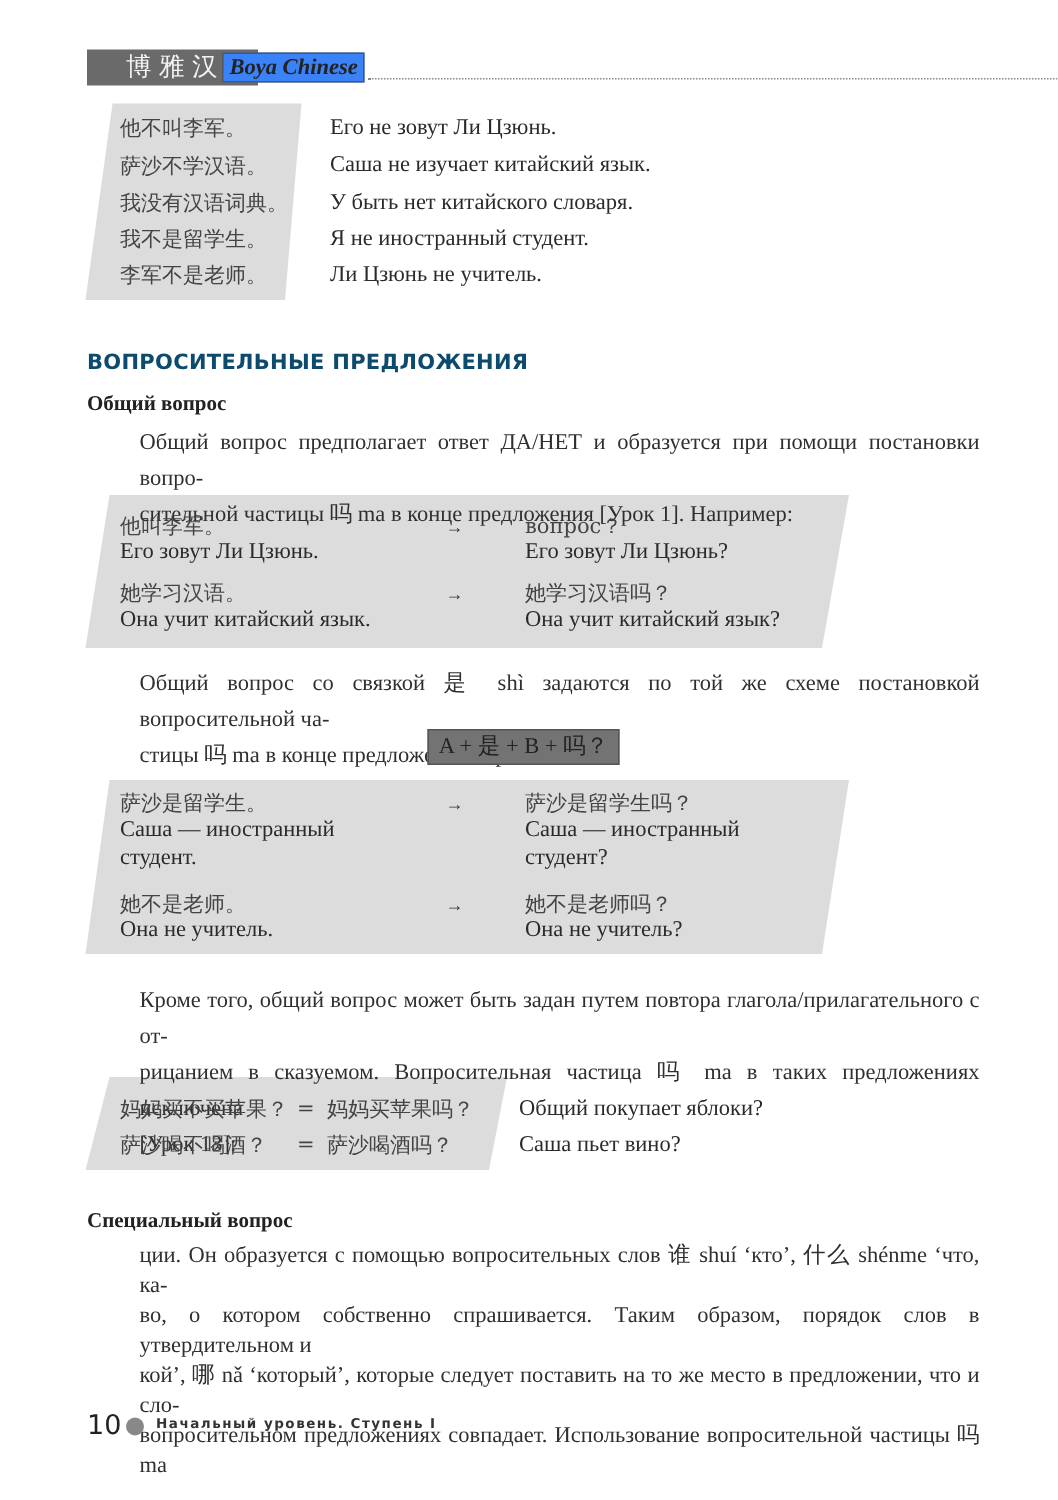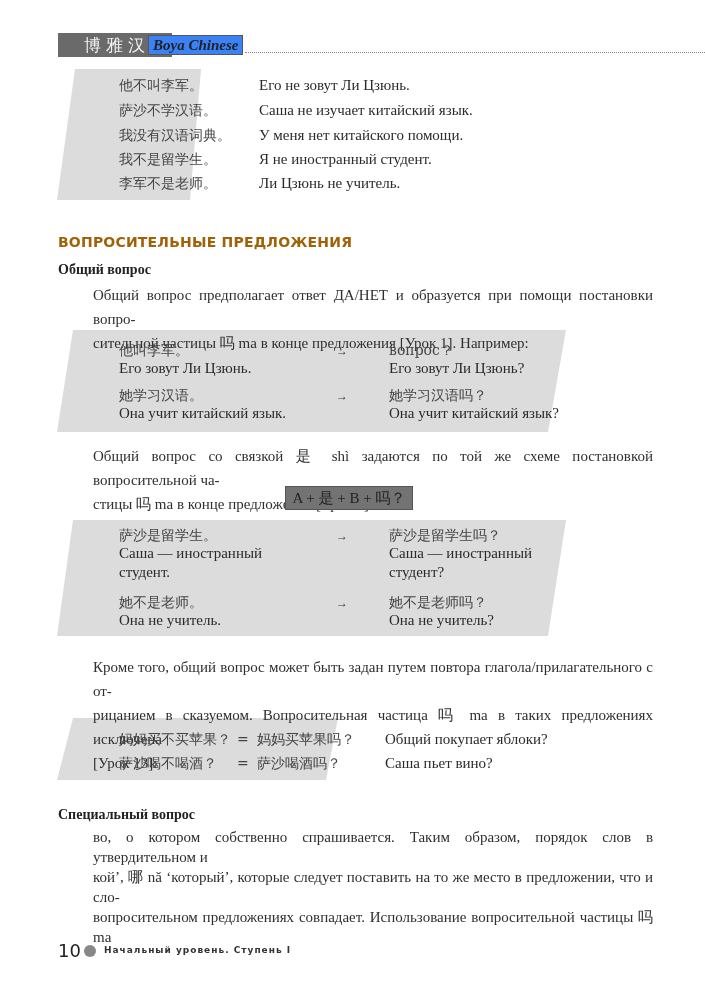--- a/index.html
+++ b/index.html
@@ -9,22 +9,22 @@
   
   .hdr-cn { left:58px; top:33px; width:88px; height:24px; background:#6a6a6a; color:#f2f2f2;
             font-size:17px; letter-spacing:5px; line-height:24px; text-align:center;
             font-family:"DejaVu Sans",sans-serif;padding-left:26px; }
   .hdr-en { left:148px; top:35px; height:18px; padding:0 4px; border:1.5px solid #555; background:#3b82f6;
             font-size:15px; font-weight:bold; line-height:18px; color:#222; }
   .hdr-en i { font-style:italic; }
   .hdr-dots { left:245px; top:52px; width:460px; border-top:1.5px dotted #888; }
   .cn { font-family:"DejaVu Serif",serif; font-size:14px; color:#444; }
   .ru { font-size:15px; color:#2a2a2a; }
-  .row-txt { position:absolute; white-space:nowrap;margin-left:39px; }
-  .h-section { left:58px; top:234px; font-family:"DejaVu Sans",sans-serif; font-weight:bold; font-size:14px; color:#a16207; letter-spacing:0.2px; }
+  .row-txt { position:absolute; white-space:nowrap; }
+  .h-section { left:58px; top:234px; font-family:"DejaVu Sans",sans-serif; font-weight:bold; font-size:14px; color:#0c4a6e; letter-spacing:0.2px; }
   .h-sub { font-weight:bold; font-size:14px; color:#222; }
   .para { font-size:15px; line-height:24px; color:#2f2f2f; text-align:justify; }
   .arrow { font-size:12px; color:#333; }
   .formula { left:285px; top:486px; width:126px; height:22px; border:1.5px solid #555; background:#737373;
              text-align:center; font-size:15px; line-height:22px; color:#222; }
   .footer-num { left:58px; top:940px; font-family:"DejaVu Sans",sans-serif; font-size:18px; color:#222; }
   .footer-dot { left:84px; top:945px; width:12px; height:12px; border-radius:50%; background:#888; }
   .footer-txt { left:104px; top:945px; font-family:"DejaVu Sans",sans-serif; font-weight:bold; font-size:9px; letter-spacing:1px; color:#333; }
 </style>
 </head>
@@ -40,21 +40,21 @@
   <polygon points="73,520 566,520 548,636 57,636" fill="#dcdcdc"></polygon>
   <polygon points="73,718 338,718 326,780 57,780" fill="#dcdcdc"></polygon>
 </svg>
 
 <div>
   <div class="row-txt cn" style="left:80px;top:77px">他不叫李军。</div>
   <div class="row-txt ru" style="left:220px;top:77px">Его не зовут Ли Цзюнь.</div>
   <div class="row-txt cn" style="left:80px;top:102px">萨沙不学汉语。</div>
   <div class="row-txt ru" style="left:220px;top:102px">Саша не изучает китайский язык.</div>
   <div class="row-txt cn" style="left:80px;top:127px">我没有汉语词典。</div>
-  <div class="row-txt ru" style="left:220px;top:127px">У меня нет китайского помощи.</div>
+  <div class="row-txt ru" style="left:220px;top:127px">У быть нет китайского словаря.</div>
   <div class="row-txt cn" style="left:80px;top:151px">我不是留学生。</div>
   <div class="row-txt ru" style="left:220px;top:151px">Я не иностранный студент.</div>
   <div class="row-txt cn" style="left:80px;top:175px">李军不是老师。</div>
   <div class="row-txt ru" style="left:220px;top:175px">Ли Цзюнь не учитель.</div>
 </div>
 
 <div class="abs h-section">ВОПРОСИТЕЛЬНЫЕ ПРЕДЛОЖЕНИЯ</div>
 
 <div class="abs h-sub" style="left:58px;top:262px">Общий вопрос</div>
 <div class="abs para" style="left:93px;top:283px;width:560px">
@@ -112,20 +112,21 @@
   <div class="row-txt ru" style="left:346px;top:731px">Общий покупает яблоки?</div>
 
   <div class="row-txt cn" style="left:80px;top:755px">萨沙喝不喝酒？</div>
   <div class="row-txt cn" style="left:198px;top:755px">=</div>
   <div class="row-txt cn" style="left:218px;top:755px">萨沙喝酒吗？</div>
   <div class="row-txt ru" style="left:346px;top:755px">Саша пьет вино?</div>
 </div>
 
 <div class="abs h-sub" style="left:58px;top:807px">Специальный вопрос</div>
 <div class="abs para" style="left:93px;top:827px;width:560px;line-height:20px">
+  <div>ции. Он образуется с помощью вопросительных слов 谁 shuí ‘кто’, 什么 shénme ‘что, ка-</div>
   <div>во, о котором собственно спрашивается. Таким образом, порядок слов в утвердительном и</div>
   <div>кой’, 哪 nǎ ‘который’, которые следует поставить на то же место в предложении, что и сло-</div>
   <div>вопросительном предложениях совпадает. Использование вопросительной частицы 吗 ma</div>
 
 </div>
 
 <div class="abs footer-num">10</div>
 <div class="abs footer-dot"></div>
 <div class="abs footer-txt">Начальный уровень. Ступень I</div>
 

